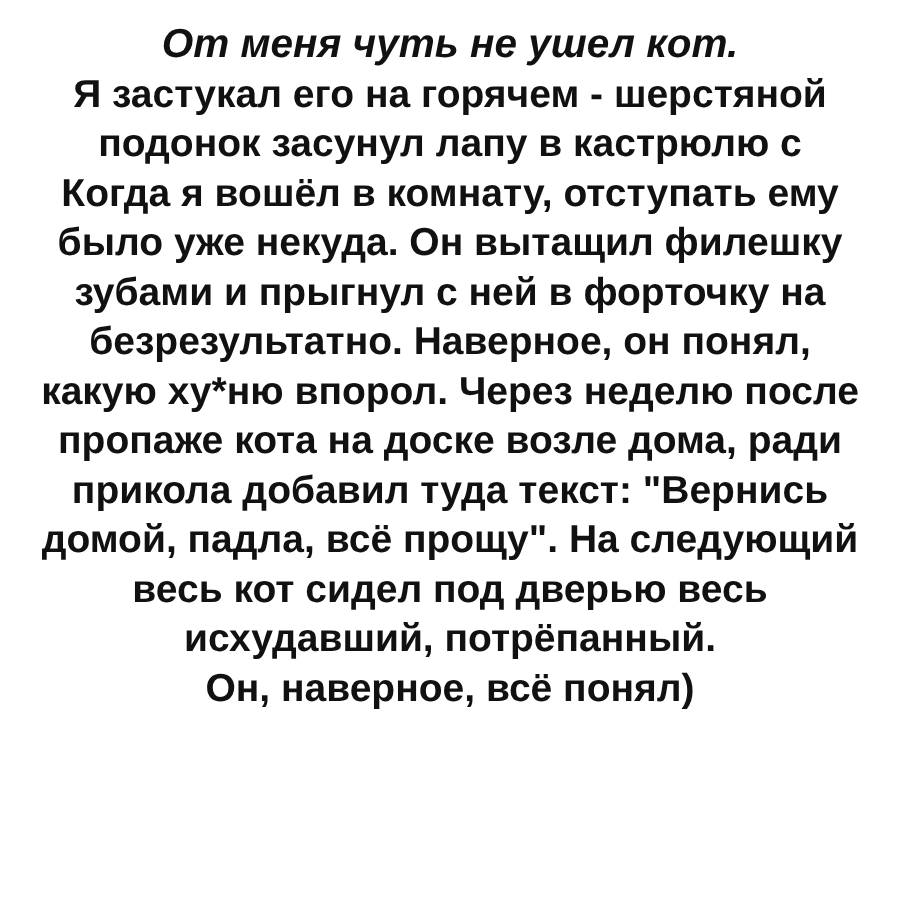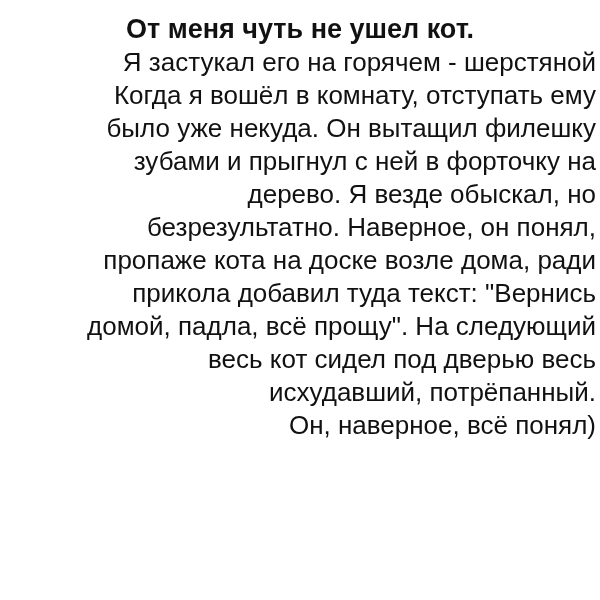--- a/index.html
+++ b/index.html
@@ -24,39 +24,40 @@
     height: 600px;
     padding: 13px 4px 0 4px;
     text-align: center;
   }
   .post-title {
     margin: 0;
     font-size: 27px;
     font-weight: 700;
     line-height: 33px;
     white-space: nowrap;
+    font-style: italic;
   }
   .post-line {
     font-size: 26px;
-    font-weight: 400;
+    font-weight: 700;
     line-height: 33px;
     white-space: nowrap;
-    text-align: right;
   }
 </style>
 </head>
 <body>
 
 <div class="post">
   <h1 class="post-title">От меня чуть не ушел кот.</h1>
   <div class="post-line">Я застукал его на горячем - шерстяной</div>
+  <div class="post-line">подонок засунул лапу в кастрюлю с</div>
   <div class="post-line">Когда я вошёл в комнату, отступать ему</div>
   <div class="post-line">было уже некуда. Он вытащил филешку</div>
   <div class="post-line">зубами и прыгнул с ней в форточку на</div>
-  <div class="post-line">дерево. Я везде обыскал, но</div>
   <div class="post-line">безрезультатно. Наверное, он понял,</div>
+  <div class="post-line">какую ху*ню впорол. Через неделю после</div>
   <div class="post-line">пропаже кота на доске возле дома, ради</div>
   <div class="post-line">прикола добавил туда текст: "Вернись</div>
   <div class="post-line">домой, падла, всё прощу". На следующий</div>
   <div class="post-line">весь кот сидел под дверью весь</div>
   <div class="post-line">исхудавший, потрёпанный.</div>
   <div class="post-line">Он, наверное, всё понял)</div>
 </div>
 
 </body></html>

